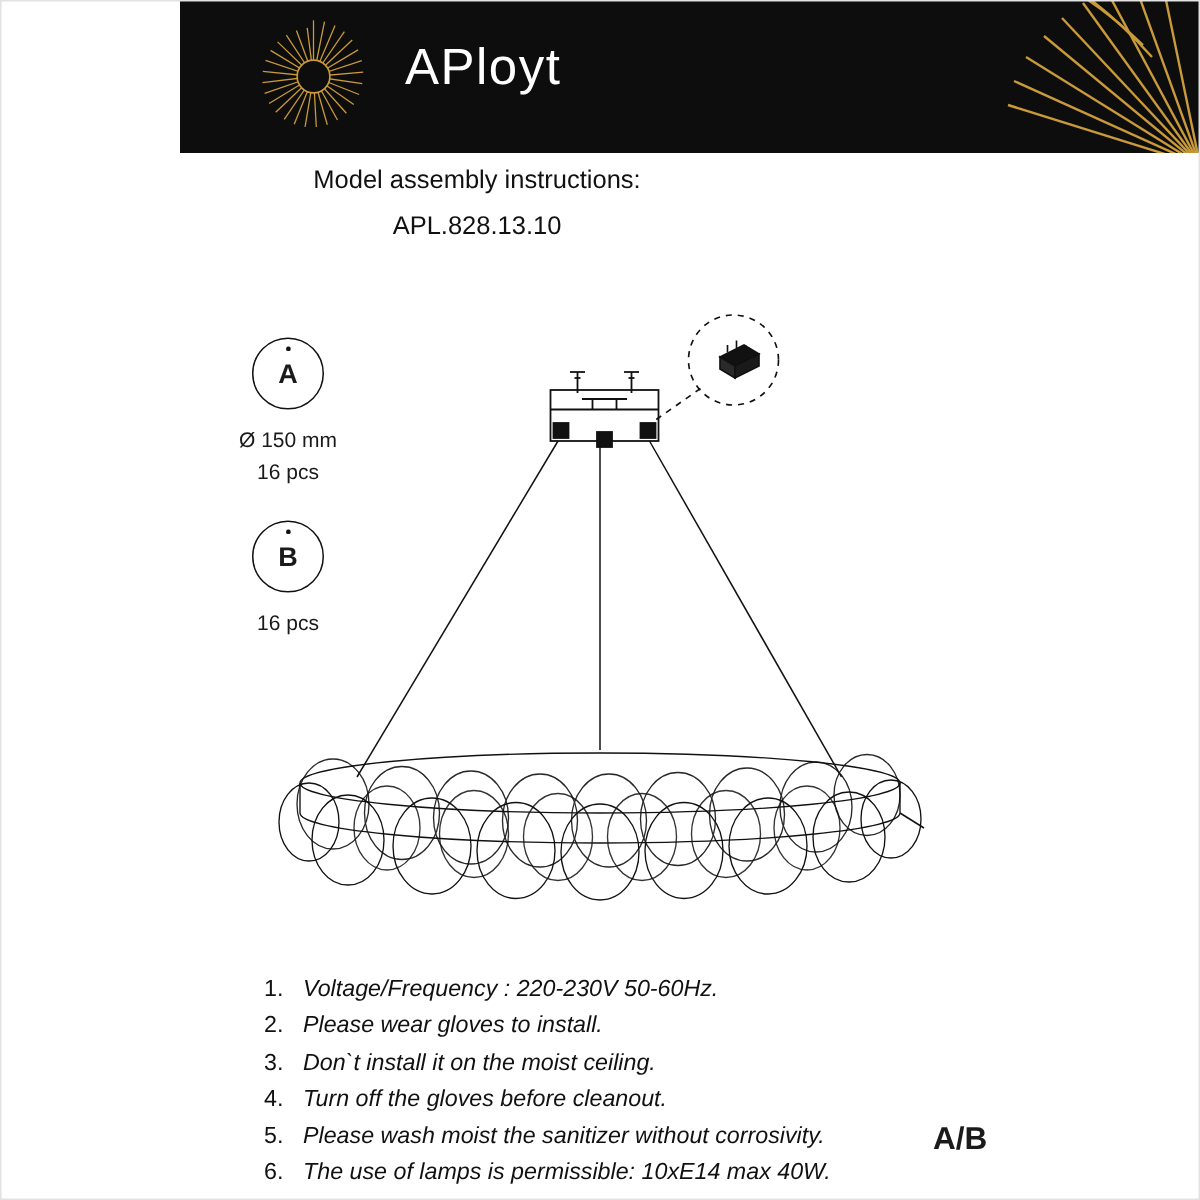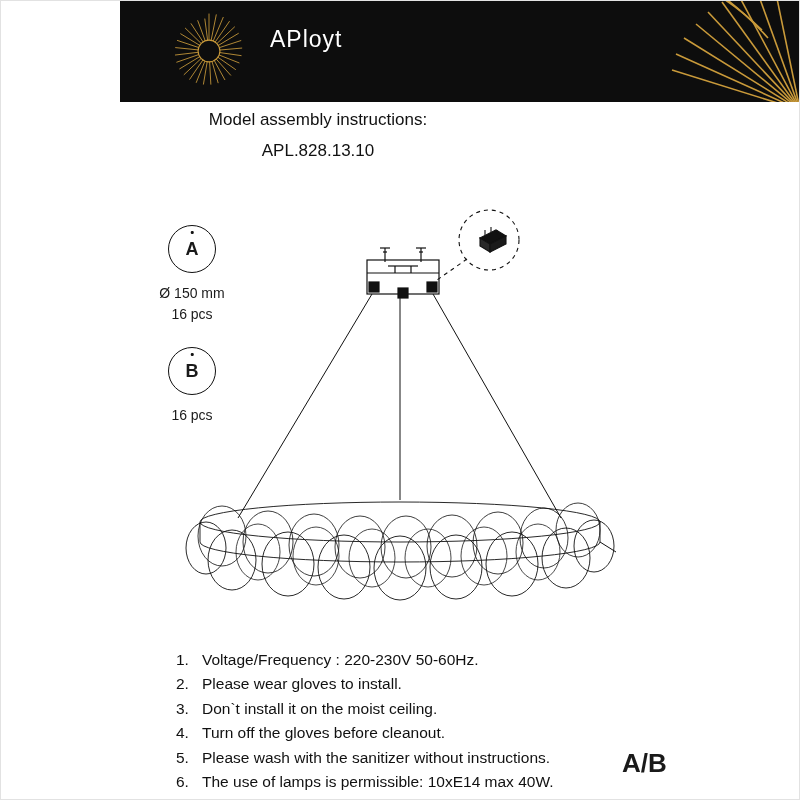--- a/index.html
+++ b/index.html
@@ -35,21 +35,21 @@
     position: absolute;
     left: 50px;
     top: 12px;
     width: 78px;
     height: 78px;
   }
   .brand-name {
     position: absolute;
     left: 150px;
     top: 26px;
-    font-size: 23px;
+    font-size: 34px;
     letter-spacing: 1px;
     color: #ffffff;
     font-family: "Liberation Sans", sans-serif;
     font-weight: 400;
     text-align: center;
   }
   .banner-rays {
     position: absolute;
     right: 0;
     top: -40px;
@@ -121,42 +121,42 @@
     left: 0;
     top: 170px;
     width: 800px;
     height: 470px;
   }
 
   .ab-label {
     position: absolute;
     left: 622px;
     top: 578px;
-    font-size: 26px;
+    font-size: 21px;
     font-weight: 700;
   }
 
   
   .instructions {
     position: absolute;
     left: 176px;
     top: 648px;
     width: 620px;
   }
   .instr-row {
     display: flex;
     font-size: 15.5px;
     line-height: 1.58;
     color: #111;
   }
   .instr-num {
     width: 26px;
     flex: 0 0 26px;
   }
-  .instr-text { flex: 1; }
+  .instr-text { flex: 1; font-style: italic; }
 
   
   .frame {
     position: absolute;
     left: 0; top: 0;
     width: 800px; height: 800px;
     box-sizing: border-box;
     border: 1px solid #e2e2e2;
     pointer-events: none;
   }
@@ -334,21 +334,21 @@
     <div class="instr-row">
       <span class="instr-num">3.</span>
       <span class="instr-text">Don`t install it on the moist ceiling.</span>
     </div>
     <div class="instr-row">
       <span class="instr-num">4.</span>
       <span class="instr-text">Turn off the gloves before cleanout.</span>
     </div>
     <div class="instr-row">
       <span class="instr-num">5.</span>
-      <span class="instr-text">Please wash with the sanitizer without instructions.</span>
+      <span class="instr-text">Please wash moist the sanitizer without corrosivity.</span>
     </div>
     <div class="instr-row">
       <span class="instr-num">6.</span>
       <span class="instr-text">The use of lamps is permissible: 10xE14 max 40W.</span>
     </div>
   </div>
 
   <div class="frame"></div>
 </div>
 

